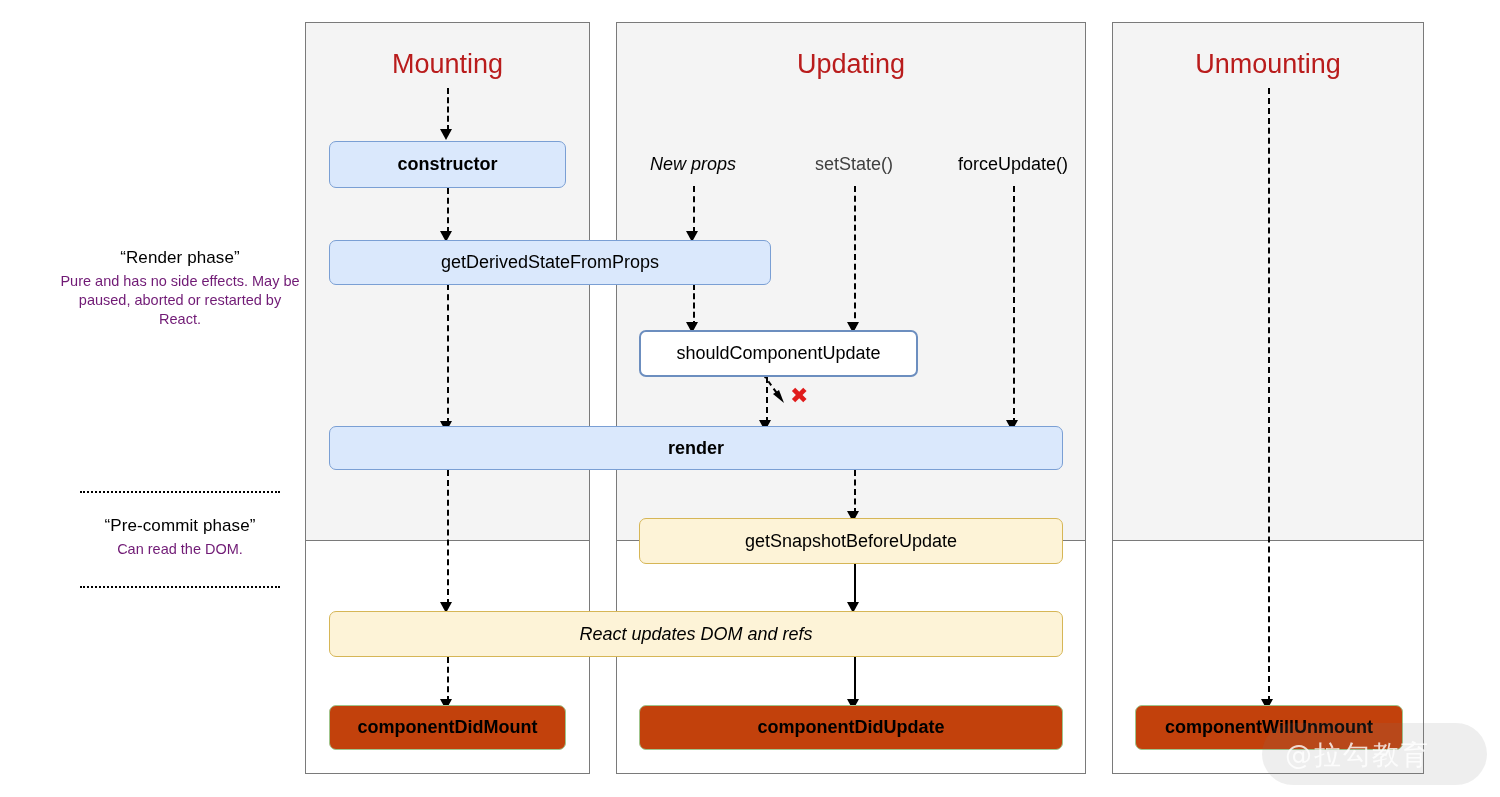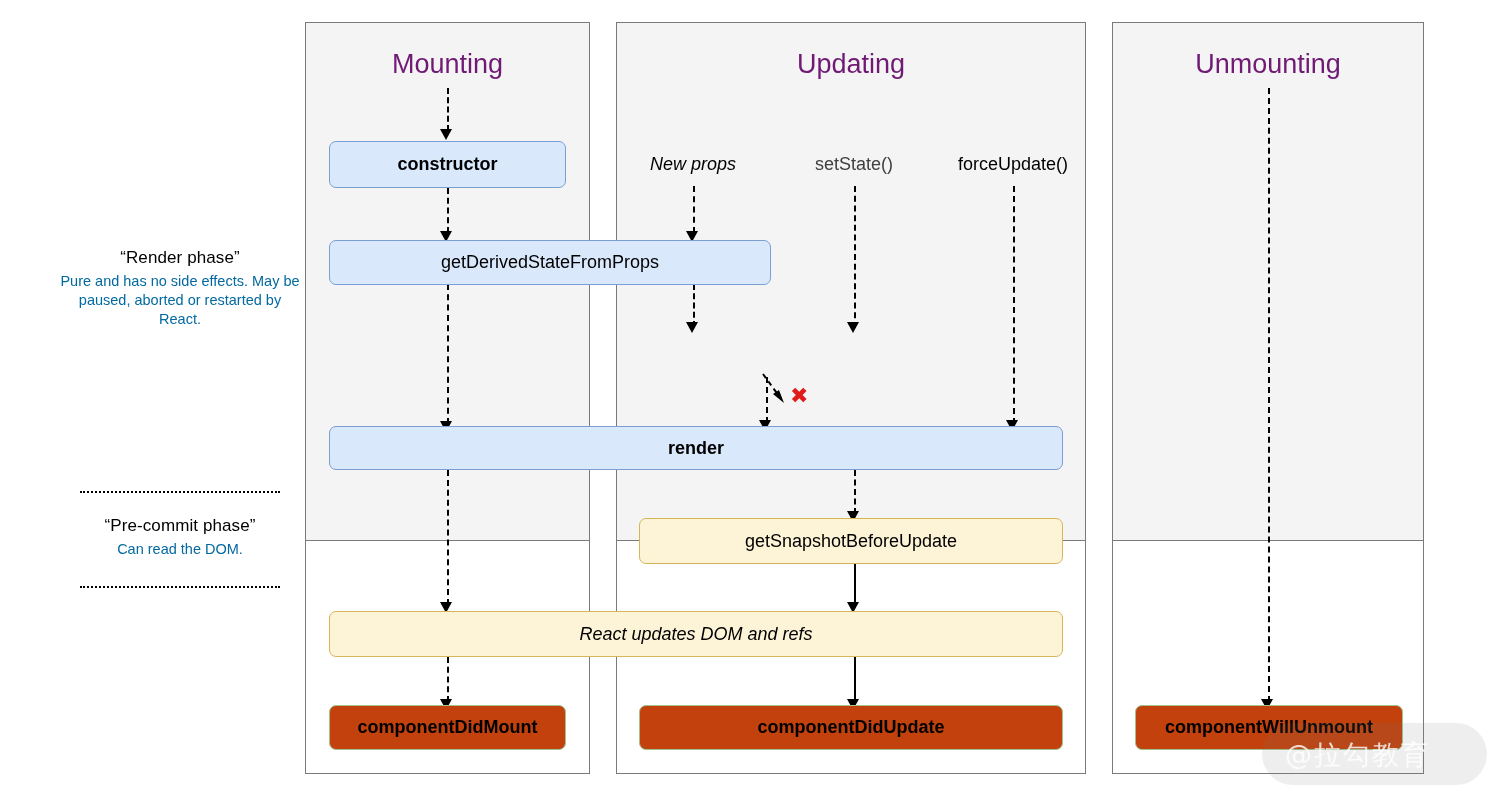--- a/index.html
+++ b/index.html
@@ -11,35 +11,35 @@
     overflow: hidden;
   }
   #stage { position: relative; width: 1500px; height: 797px; background: #ffffff; }
 
   
   .phase-block { position: absolute; width: 240px; left: 60px; text-align: center; }
   .phase-title {
     font-size: 17px; color: #000; font-weight: 400;
     letter-spacing: .1px; margin-bottom: 4px;
   }
-  .phase-desc { font-size: 14.5px; color: #0369a1; line-height: 1.32; font-weight: 400; }
+  .phase-desc { font-size: 14.5px; color: #701a75; line-height: 1.32; font-weight: 400; }
   .dotline {
     position: absolute; left: 80px; width: 200px; height: 0;
     border-top: 2.5px dotted #000;
   }
 
   
   .column { position: absolute; border: 1.5px solid #7a7a7a; background: #ffffff; }
   .col-upper {
     position: absolute; left: 0; right: 0; top: 0;
     background: #f4f4f4; border-bottom: 1.5px solid #7a7a7a;
   }
   .col-title {
     position: absolute; left: 0; right: 0; top: 26px;
-    text-align: center; font-size: 27px; color: #701a75; font-weight: 400;
+    text-align: center; font-size: 27px; color: #b91c1c; font-weight: 400;
   }
 
   
   .node {
     position: absolute; border-radius: 7px;
     display: flex; align-items: center; justify-content: center;
     font-size: 18px; color: #000; text-align: center;
     z-index: 6;
   }
   .node.blue   { background: #dae8fc; border: 1.6px solid #7a9fd4; }
@@ -165,20 +165,21 @@
   <div class="arrowhead" style="left:1261px; top:699px;"></div>
 
   <div style="position:absolute; left:613px; top:154px; width:160px; text-align:center; font-size:18px; font-style:italic; color:#000;">New props</div>
   <div style="position:absolute; left:774px; top:154px; width:160px; text-align:center; font-size:18px; color:#404040;">setState()</div>
   <div style="position:absolute; left:933px; top:154px; width:160px; text-align:center; font-size:18px; color:#000;">forceUpdate()</div>
 
   <div class="node blue bold" style="left:329px; top:141px; width:237px; height:47px;">constructor</div>
 
   <div class="node blue" style="left:329px; top:240px; width:442px; height:45px;">getDerivedStateFromProps</div>
 
+  <div class="node white" style="left:639px; top:330px; width:279px; height:47px;">shouldComponentUpdate</div>
 
   <div class="node blue bold" style="left:329px; top:426px; width:734px; height:44px;">render</div>
 
   <div class="node yellow" style="left:639px; top:518px; width:424px; height:46px;">getSnapshotBeforeUpdate</div>
 
   <div class="node yellow italic" style="left:329px; top:611px; width:734px; height:46px;">React updates DOM and refs</div>
 
   <div class="node green bold" style="left:329px; top:705px; width:237px; height:45px;">componentDidMount</div>
 
   <div class="node green bold" style="left:639px; top:705px; width:424px; height:45px;">componentDidUpdate</div>

